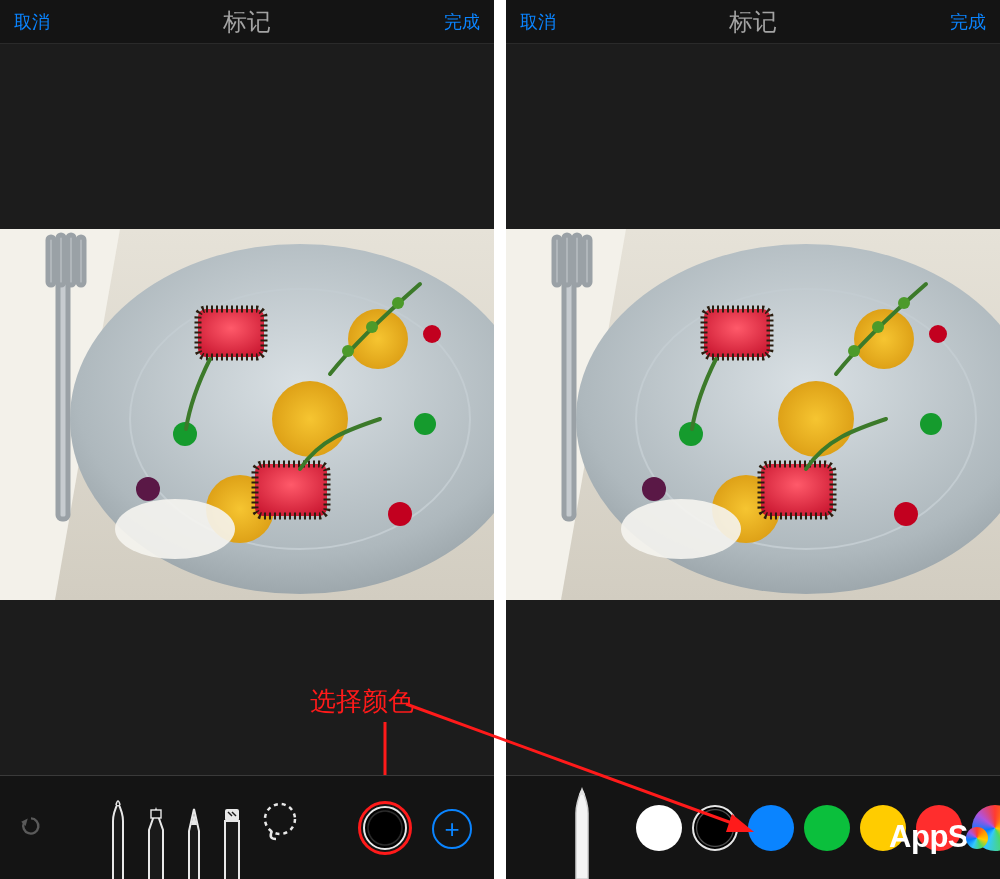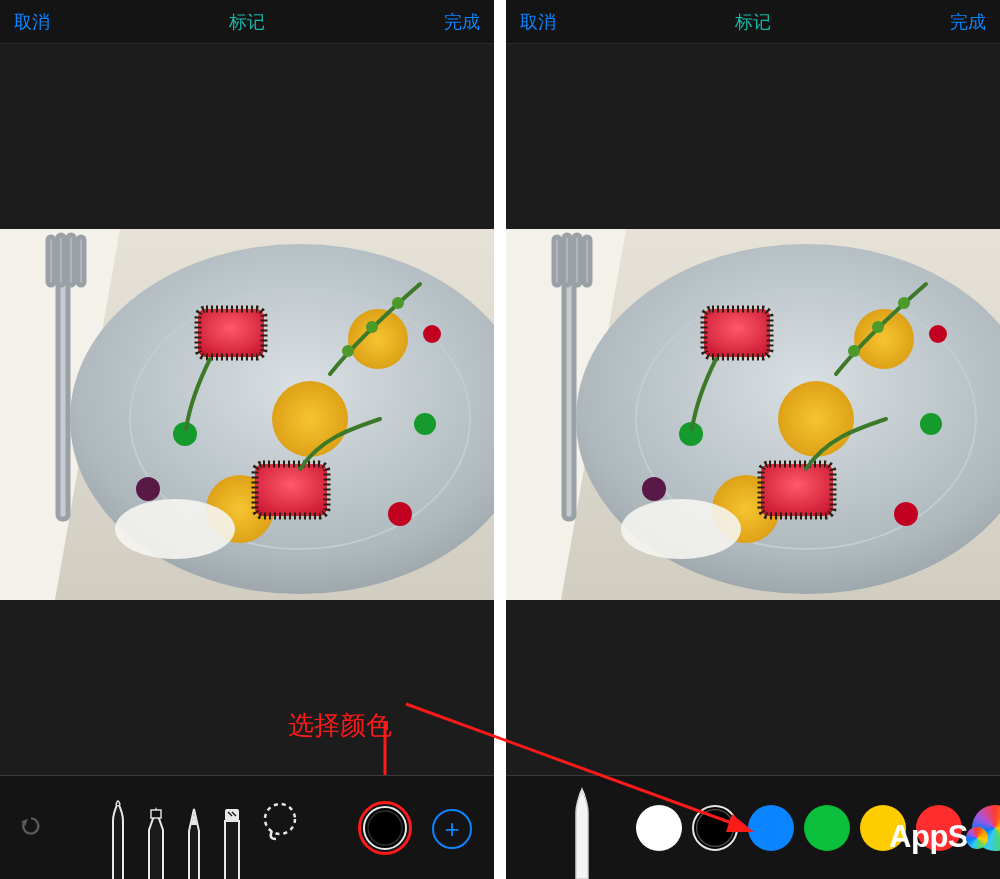--- a/index.html
+++ b/index.html
@@ -39,22 +39,22 @@
     justify-content: space-between;
     padding: 0 14px;
     border-bottom: 1px solid #2a2a2a;
     font-family: Liberation Mono, monospace;
   }
   .header .btn-text {
     color: #0a84ff;
     font-size: 18px;
   }
   .header .title {
-    color: #14b8a6;
-    font-size: 18px;
+    color: #a3a3a3;
+    font-size: 24px;
     font-weight: 500;
   }
   
   .canvas-area {
     position: absolute;
     top: 44px;
     left: 0;
     right: 0;
     bottom: 104px;
     background: #1c1c1c;
@@ -269,21 +269,21 @@
           <circle cx="348" cy="122" r="6" fill="#4c9a2a"></circle>
           <circle cx="372" cy="98" r="6" fill="#4c9a2a"></circle>
           <circle cx="398" cy="74" r="6" fill="#4c9a2a"></circle>
           <path d="M300 240 C320 210 350 200 380 190" stroke="#3c7a2a" stroke-width="4" fill="none" stroke-linecap="round"></path>
           <path d="M210 130 C200 150 190 175 186 200" stroke="#3c7a2a" stroke-width="4" fill="none" stroke-linecap="round"></path>
 
           <circle cx="148" cy="260" r="12" fill="#5a1846"></circle>
         </svg>
       </div>
 
-      <div class="anno-label" style="left:288px; top:640px;margin-top:24px;">选择颜色</div>
+      <div class="anno-label" style="left:310px; top:640px;">选择颜色</div>
       <svg class="anno-svg" style="left:370px; top:676px; width:30px; height:80px;" viewBox="0 0 30 80">
         <line x1="15" y1="2" x2="15" y2="66" stroke="#ff1a1a" stroke-width="3"></line>
         <polygon points="15,78 6,62 24,62" fill="#ff1a1a"></polygon>
       </svg>
     </div>
 
     <div class="bottom">
       <div class="undo">
         <svg viewBox="0 0 24 24" width="26" height="26">
             <path d="M12 5 A7 7 0 1 1 5.5 9" fill="none" stroke="#5a5a5a" stroke-width="2.2"></path>

